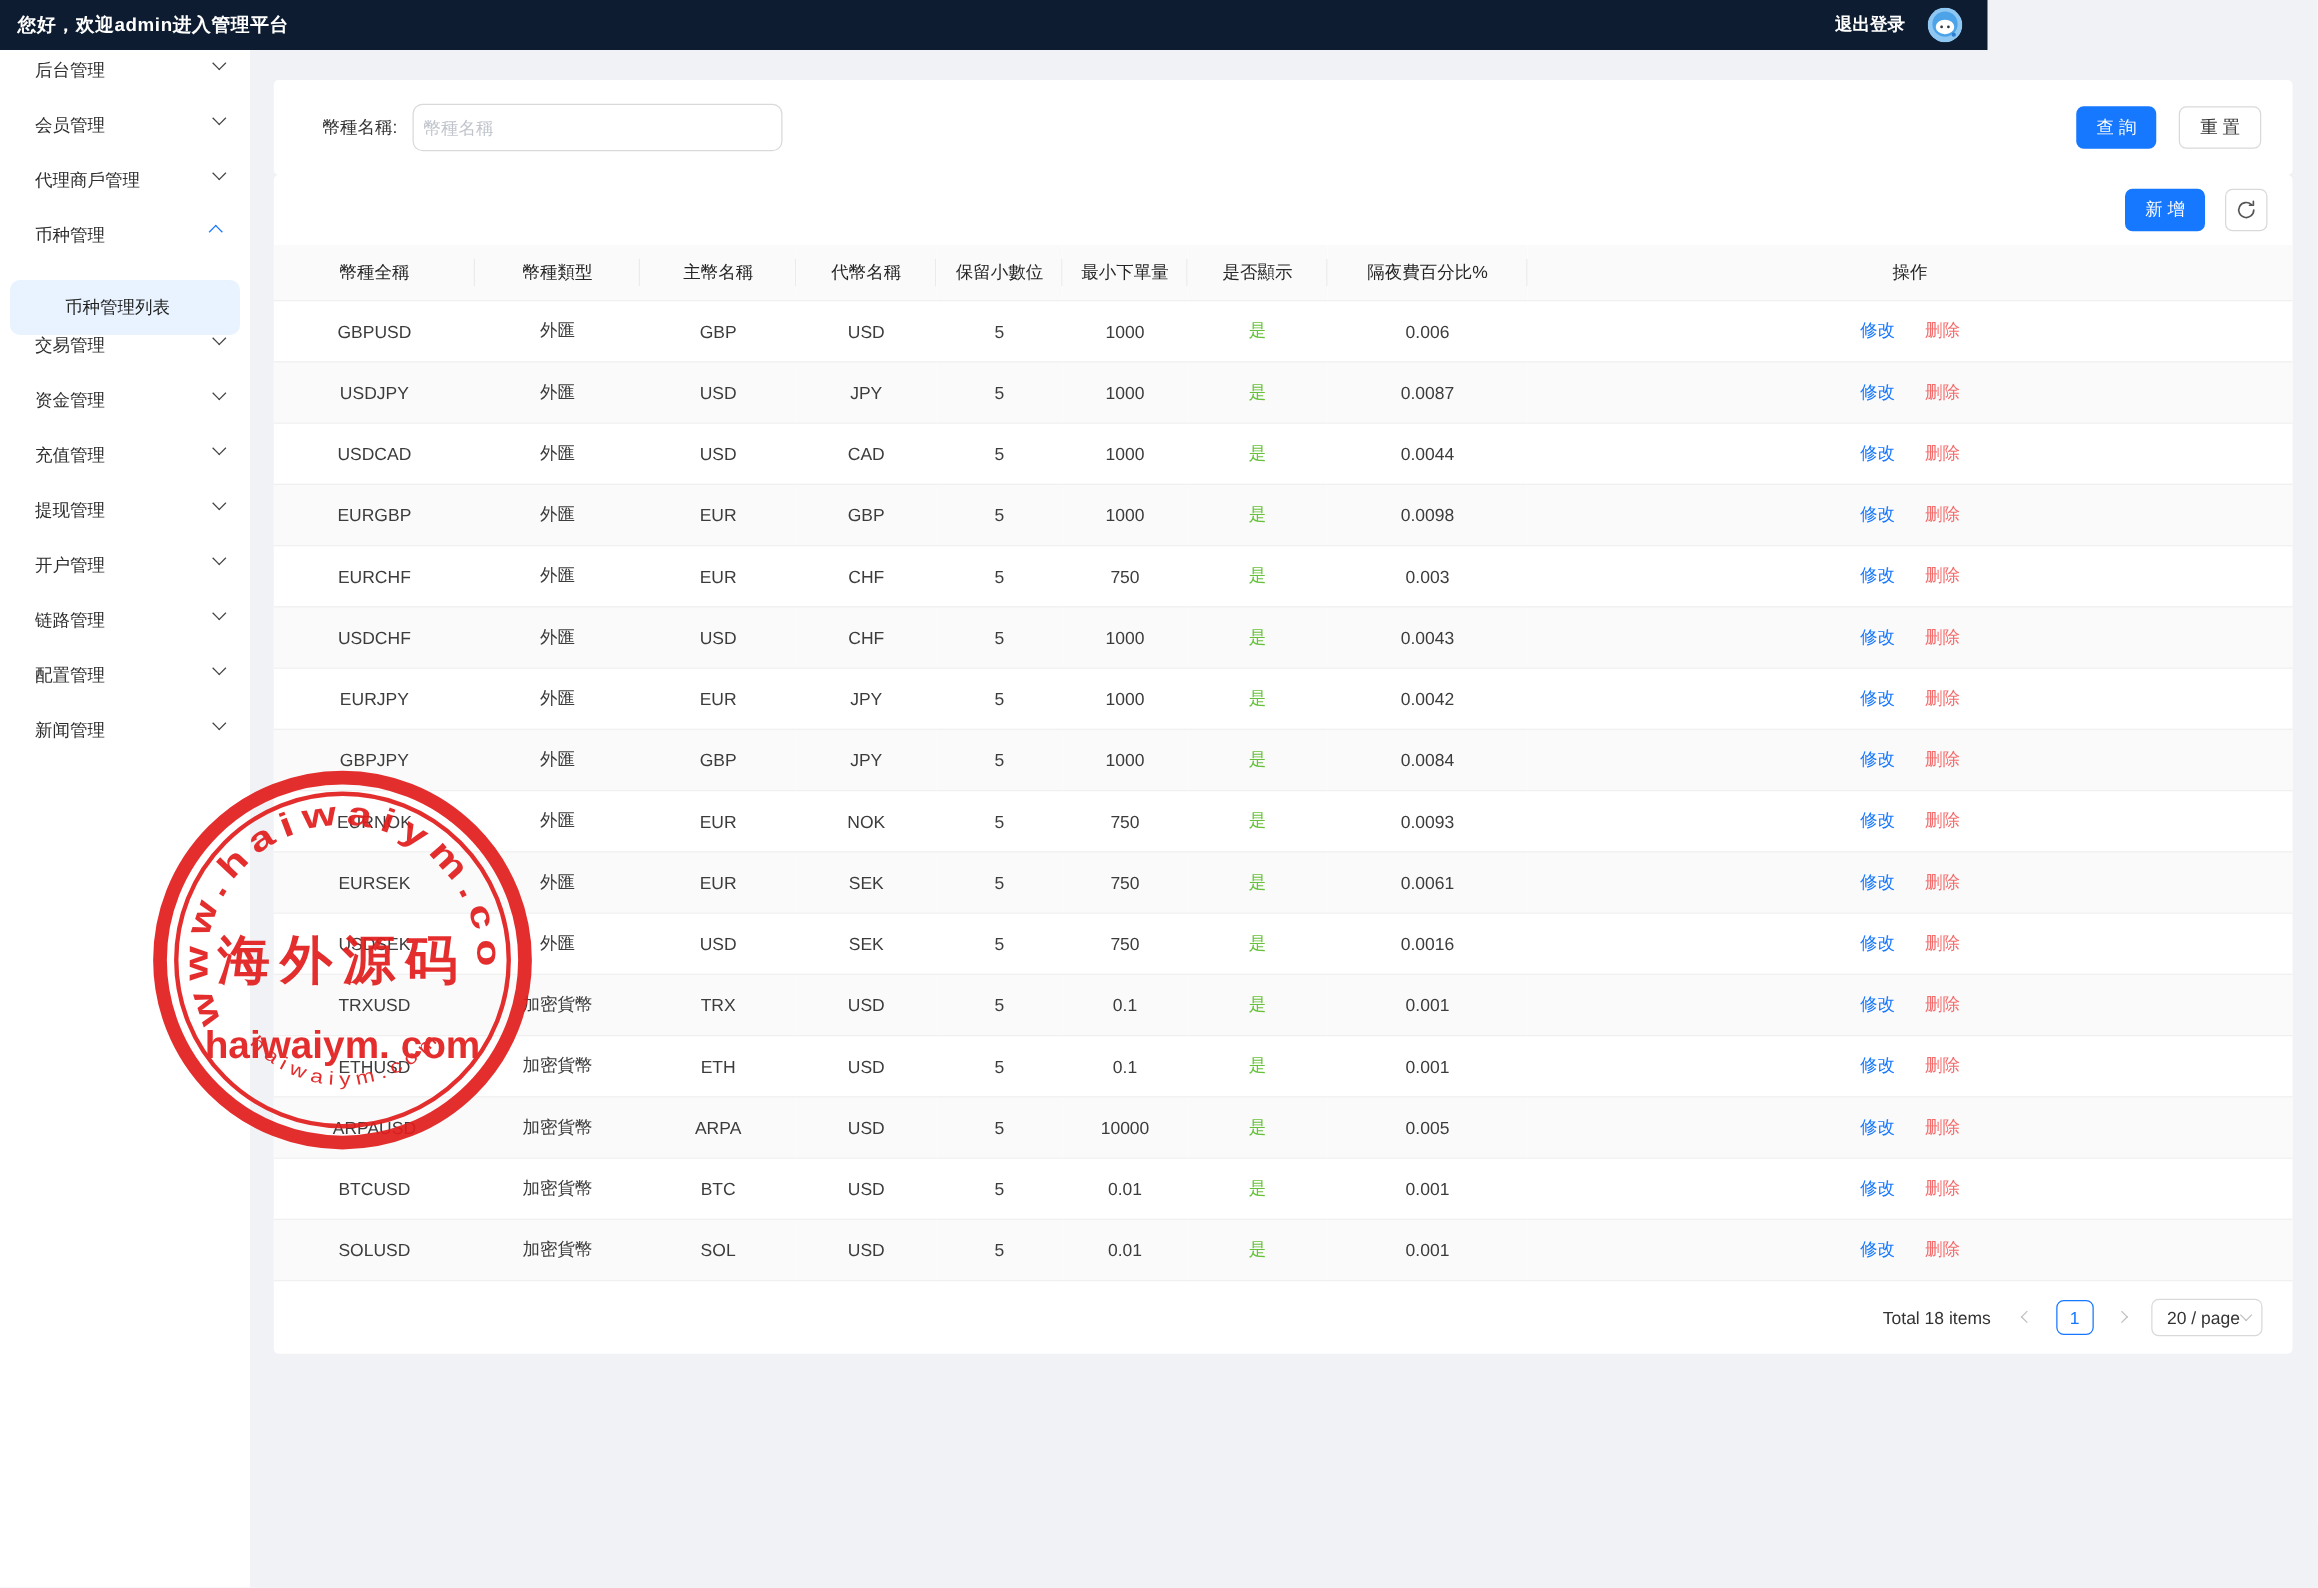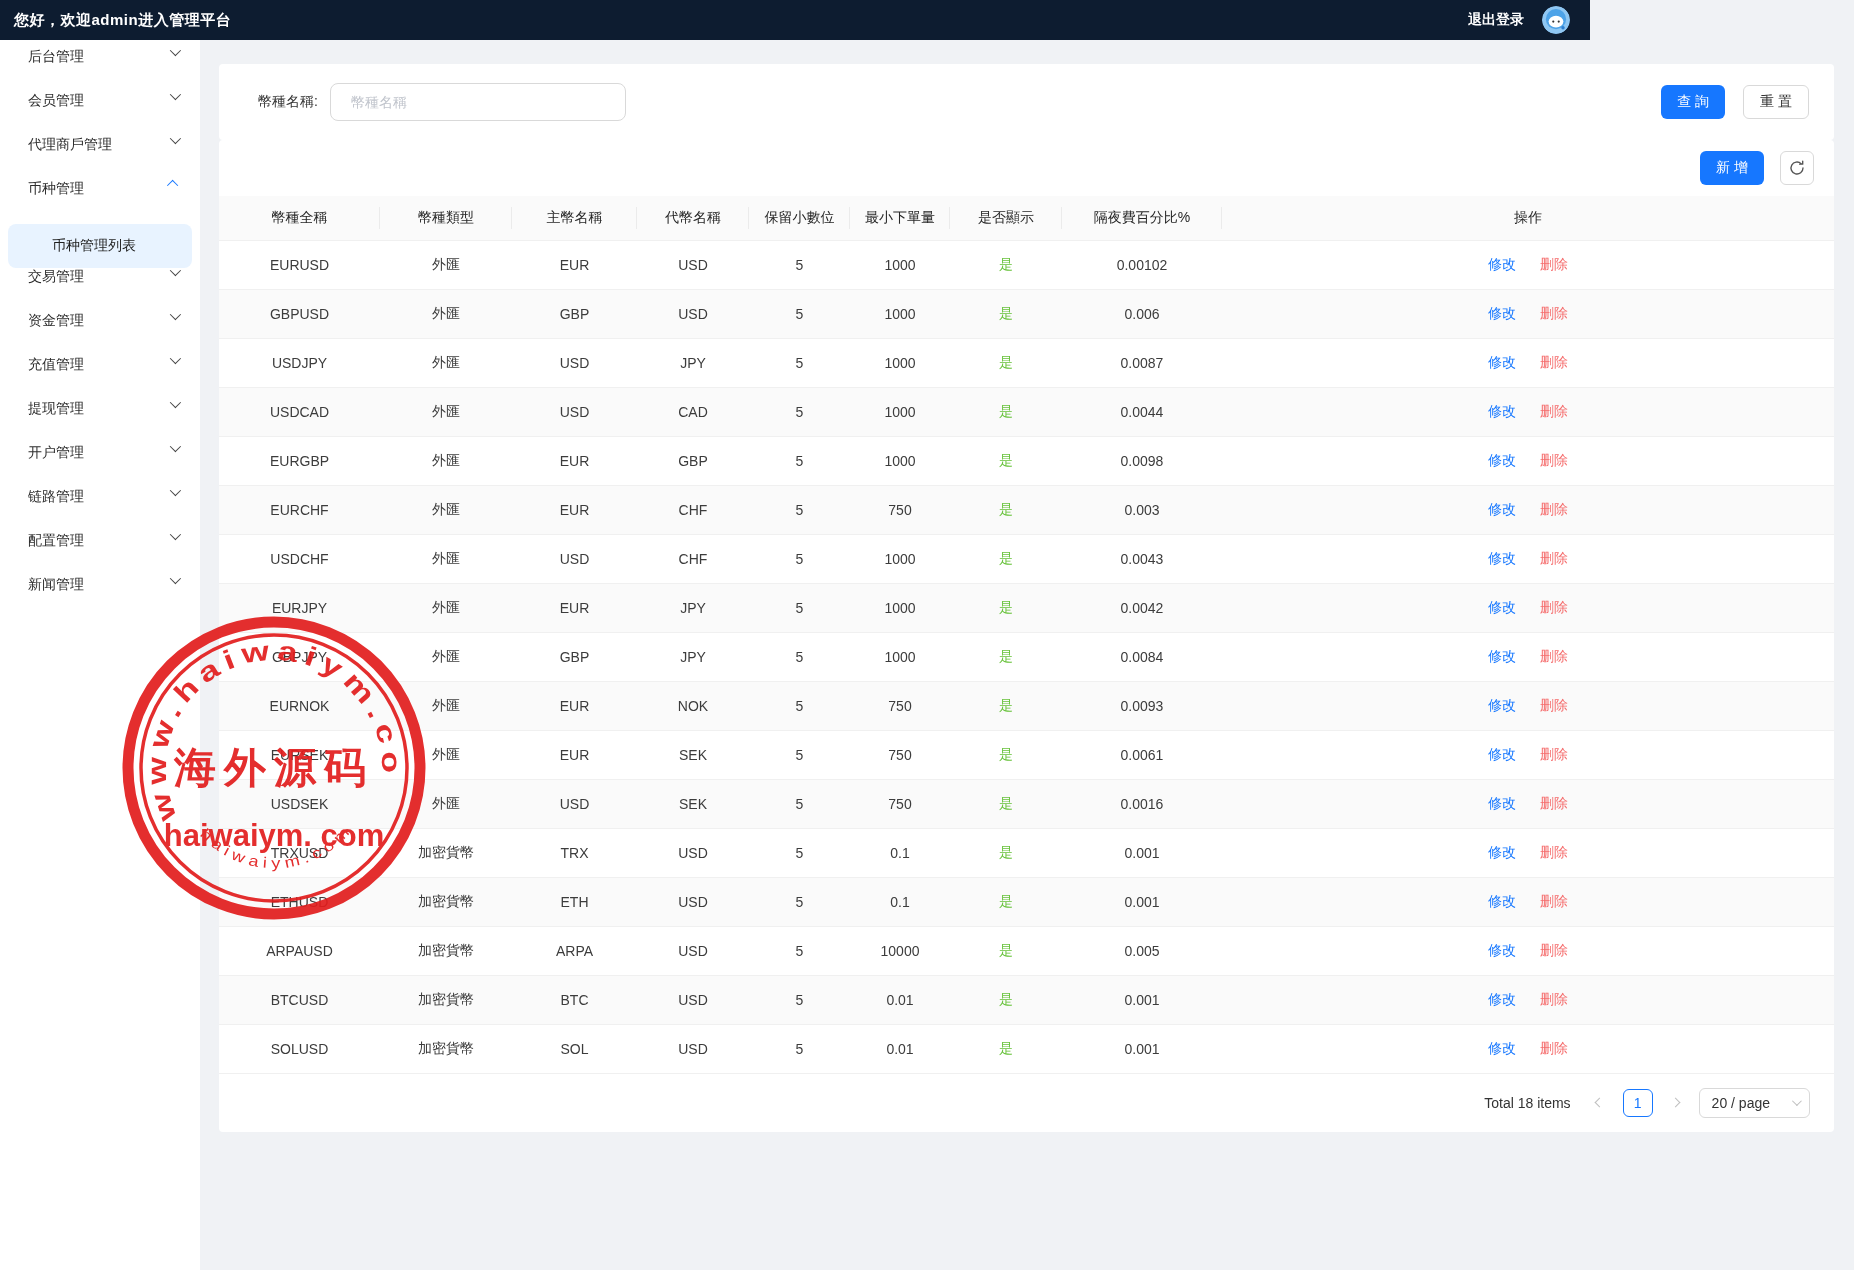--- a/index.html
+++ b/index.html
@@ -22,21 +22,21 @@
     transform:rotate(45deg) translateY(-2px);flex:none}
   .chev.up{transform:rotate(-135deg) translateY(-2px);border-color:#1677ff}
   .submenu-item{height:44px;margin:0 8px;background:#e8f3ff;border-radius:8px;
     display:flex;align-items:center;padding-left:44px;font-size:14px;color:#1f1f1f;cursor:pointer}
 
   
   .main{position:absolute;left:200px;top:40px;width:1654px;height:1230px;padding:24px 20px 0 19px}
   .card{background:#fff;border-radius:4px}
   .search-card{height:76px;display:flex;align-items:center;padding:0 25px 0 39px;}
   .search-label{font-size:14px;color:#333;margin-right:12px;white-space:nowrap}
-  .search-input{width:296px;height:38px;border:1px solid #d9d9d9;border-radius:8px;padding:0 20px;
+  .search-input{width:296px;height:38px;border:1px solid #d9d9d9;border-radius:8px;padding:0 8px;
     font-size:14px;color:#333;outline:none;font-family:inherit}
   .search-input::placeholder{color:#c0c4cc}
   .spacer{flex:1}
   .btn{height:34px;border-radius:6px;border:none;font-size:14px;cursor:pointer;
     font-family:inherit;padding:0 16px;white-space:nowrap}
   .btn-primary{background:#1677ff;color:#fff}
   .btn-plain{background:#fff;color:#333;border:1px solid #d9d9d9}
   .search-card .btn + .btn{margin-left:18px}
 
   .table-card{padding:0 0 0 0}
@@ -61,21 +61,21 @@
 
   .table-footer{height:58px;display:flex;align-items:center;justify-content:flex-end;padding-right:24px;gap:10px}
   .total-text{color:#333;font-size:14px;margin-right:6px}
   .pg-arrow{width:26px;height:28px;display:flex;align-items:center;justify-content:center;cursor:pointer}
   .pg-chev{width:7px;height:7px;border-right:1.6px solid #bfbfbf;border-bottom:1.6px solid #bfbfbf;flex:none}
   .pg-chev.left{transform:rotate(135deg)}
   .pg-chev.right{transform:rotate(-45deg)}
   .pg-page{min-width:30px;height:28px;border:1px solid #1677ff;border-radius:6px;color:#1677ff;
     display:flex;align-items:center;justify-content:center;font-size:14px;cursor:pointer;background:#fff}
   .pg-size{height:30px;border:1px solid #d9d9d9;border-radius:6px;background:#fff;display:flex;
-    align-items:center;gap:22px;padding:0 10px 0 12px;font-size:14px;color:#333;cursor:pointer}
+    align-items:center;gap:0;padding:0 10px 0 12px;font-size:14px;color:#333;cursor:pointer}
   .pg-size .pg-chev{border-color:#bfbfbf;transform:rotate(45deg) translateY(-2px)}
 
   
   .watermark{position:absolute;left:104px;top:598px;z-index:60;pointer-events:none}
   .watermark text{font-family:"Liberation Sans","DejaVu Sans",sans-serif}
 </style>
 </head>
 <body>
 
 <div class="topbar">
@@ -178,31 +178,20 @@
             <th>主幣名稱</th>
             <th>代幣名稱</th>
             <th>保留小數位</th>
             <th>最小下單量</th>
             <th>是否顯示</th>
             <th>隔夜費百分比%</th>
             <th>操作</th>
           </tr>
       </thead>
       <tbody>
-          <tr>
-            <td>EURUSD</td>
-            <td>外匯</td>
-            <td>EUR</td>
-            <td>USD</td>
-            <td>5</td>
-            <td>1000</td>
-            <td class="green">是</td>
-            <td>0.00102</td>
-            <td><span class="link edit">修改</span><span class="link del">删除</span></td>
-          </tr>
           <tr>
             <td>GBPUSD</td>
             <td>外匯</td>
             <td>GBP</td>
             <td>USD</td>
             <td>5</td>
             <td>1000</td>
             <td class="green">是</td>
             <td>0.006</td>
             <td><span class="link edit">修改</span><span class="link del">删除</span></td>

